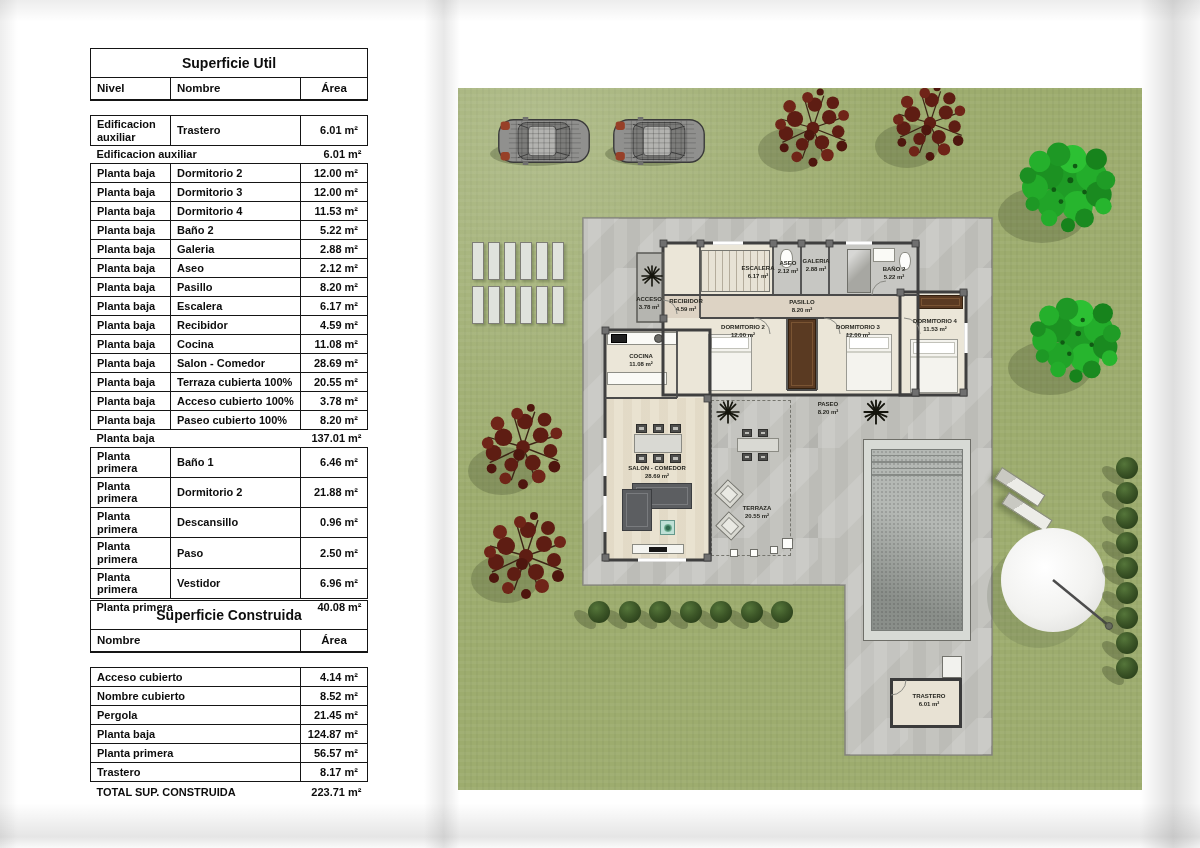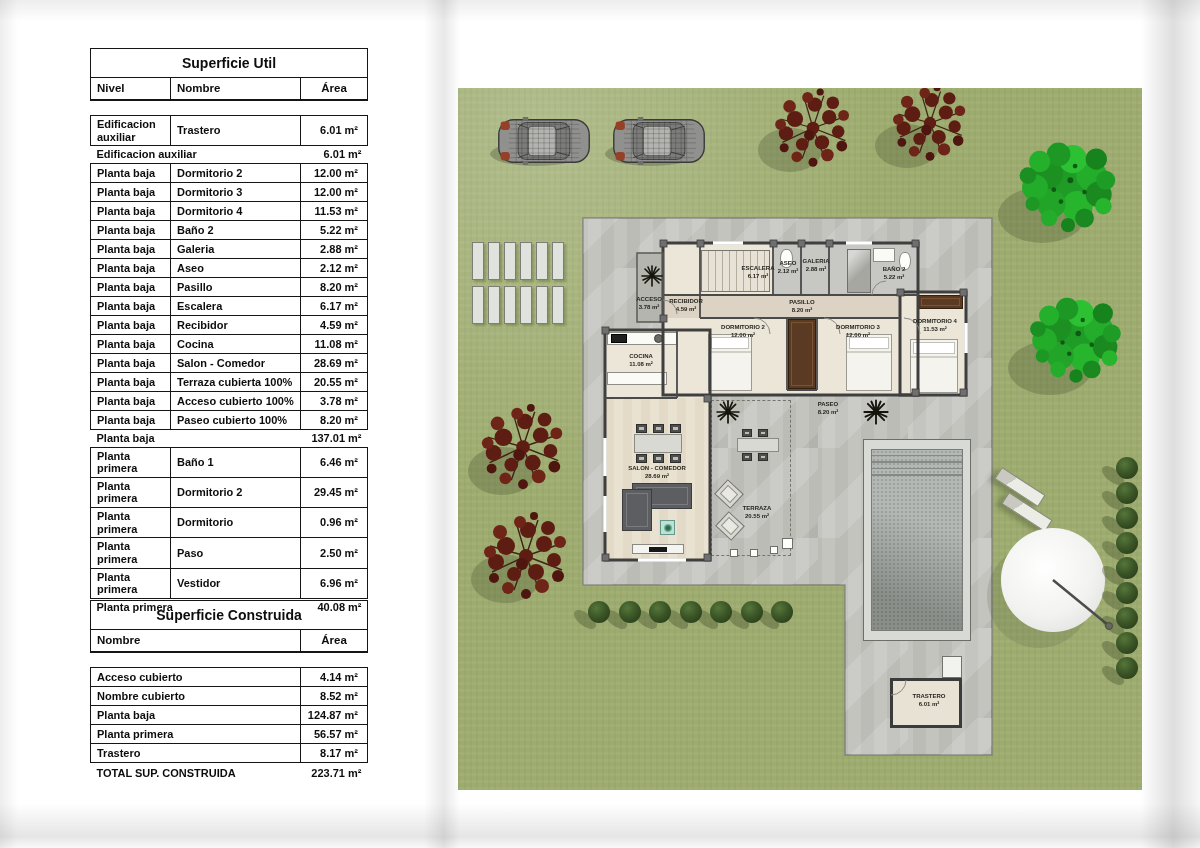--- a/index.html
+++ b/index.html
@@ -211,25 +211,25 @@
             <td class="cArea">137.01 m²</td>
           </tr>
           <tr class="t-data">
             <td>Planta primera</td>
             <td>Baño 1</td>
             <td>6.46 m²</td>
           </tr>
           <tr class="t-data">
             <td>Planta primera</td>
             <td>Dormitorio 2</td>
-            <td>29.45 m²</td>
+            <td>21.88 m²</td>
           </tr>
           <tr class="t-data">
             <td>Planta primera</td>
-            <td>Dormitorio</td>
+            <td>Descansillo</td>
             <td>0.96 m²</td>
           </tr>
           <tr class="t-data">
             <td>Planta primera</td>
             <td>Paso</td>
             <td>2.50 m²</td>
           </tr>
           <tr class="t-data">
             <td>Planta primera</td>
             <td>Vestidor</td>
@@ -259,20 +259,24 @@
           <tr class="t-gap">
             <td colspan="2"></td>
           </tr>
           <tr class="t-data">
             <td>Acceso cubierto</td>
             <td>4.14 m²</td>
           </tr>
           <tr class="t-data">
             <td>Nombre cubierto</td>
             <td>8.52 m²</td>
+          </tr>
+          <tr class="t-data">
+            <td>Pergola</td>
+            <td>21.45 m²</td>
           </tr>
           <tr class="t-data">
             <td>Planta baja</td>
             <td>124.87 m²</td>
           </tr>
           <tr class="t-data">
             <td>Planta primera</td>
             <td>56.57 m²</td>
           </tr>
           <tr class="t-data">

